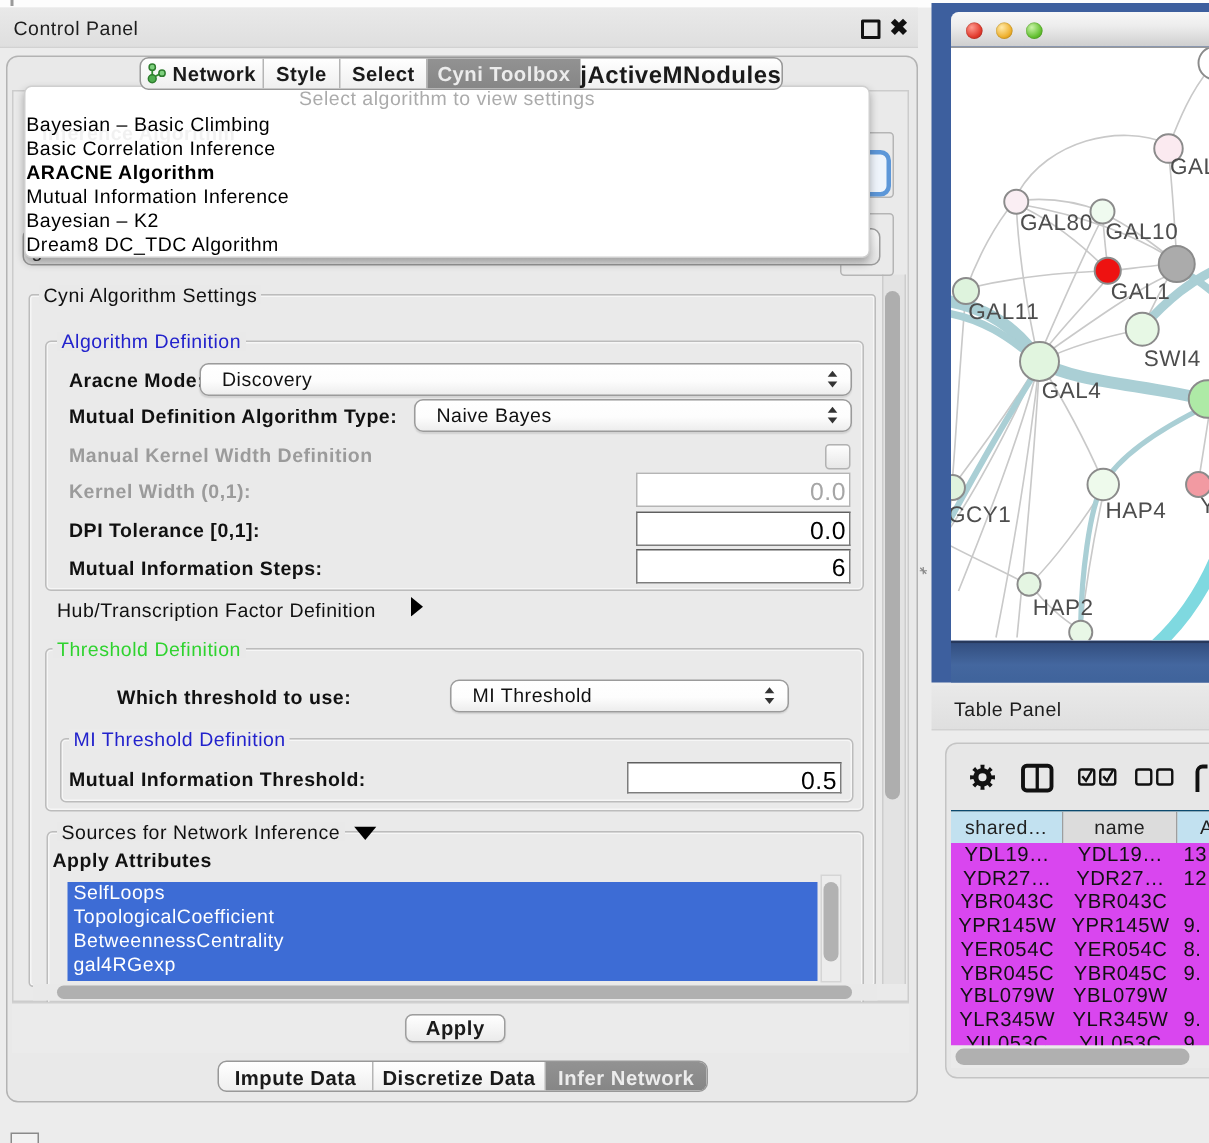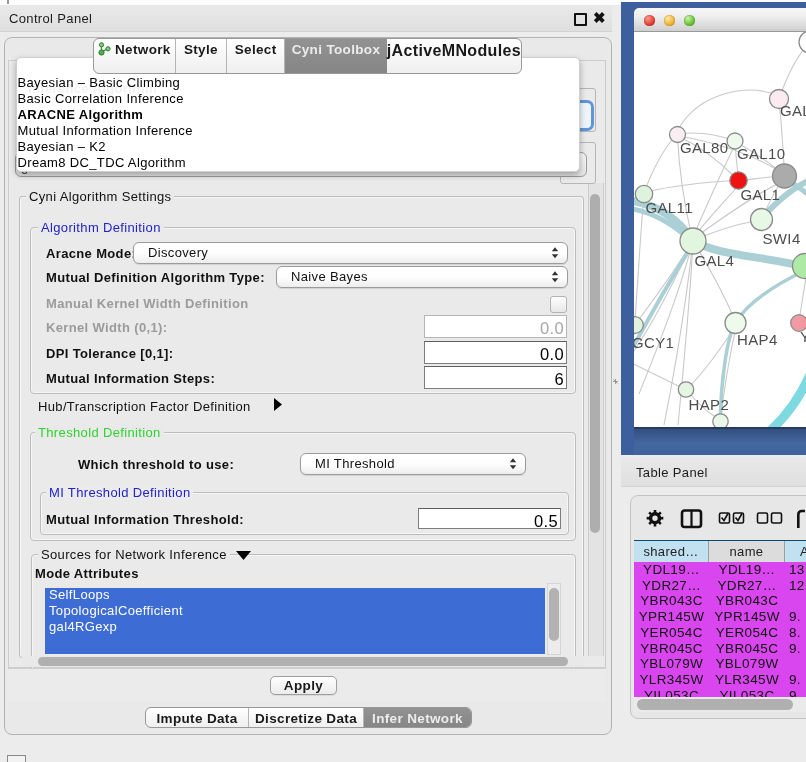--- a/index.html
+++ b/index.html
@@ -94,26 +94,27 @@
 <div class="gbox" style="left:40px;top:492px;width:527px;height:41px;"></div>
 <div class="grouptitle" style="left:46px;top:486px;color:#2222cc;background:#ebebeb;">MI Threshold Definition</div>
 <div class="lbl" style="left:46px;top:512px;">Mutual Information Threshold:</div>
 <div class="tinput" style="left:418px;top:508px;width:143px;height:21px;line-height:20px;">0.5</div>
 
 <div class="gbox" style="left:31px;top:554px;width:543px;height:114px;border-bottom-left-radius:0;border-bottom-right-radius:0;"></div>
 <div class="grouptitle" style="left:38px;top:548px;color:#111;">Sources for Network Inference</div>
 <svg class="abs" style="left:236px;top:551px;" width="15px" height="9px" viewBox="0 0 15 9">
     <path d="M0 0 L15 0 L7.5 9 Z" fill="#000"></path>
   </svg>
-<div class="lbl" style="left:35px;top:566px;">Mode Attributes</div>
+<div class="lbl" style="left:35px;top:566px;">Apply Attributes</div>
 
 <div class="abs" style="left:45px;top:587.5px;width:500px;height:66px;background:#3d6cd5;overflow:hidden;">
   <div style="font-size:13px;color:#fff;line-height:16.2px;padding-left:4px;margin-top:-1px;">
     <div>SelfLoops</div>
     <div>TopologicalCoefficient</div>
+    <div>BetweennessCentrality</div>
     <div>gal4RGexp</div>
   </div>
 </div>
 
 <div class="abs" style="left:547px;top:583px;width:14px;height:71.5px;background:#ececec;border:1px solid #d5d5d5;box-sizing:border-box;"></div>
 <div class="abs" style="left:549px;top:588px;width:10px;height:53px;background:#b2b2b2;border-radius:5px;"></div>
 
 <div class="abs" style="left:22px;top:656px;width:563px;height:11px;background:#e9e9e9;"></div>
 <div class="abs" style="left:38px;top:657px;width:530px;height:9px;background:#b0b0b0;border-radius:5px;"></div>
 
@@ -132,21 +133,21 @@
 <div class="abs" style="left:28px;top:81px;font-size:13px;font-weight:bold;color:rgba(120,120,120,0.10);">Inference Algorithm</div>
 <div class="abs" style="left:17.5px;top:74.5px;font-size:13px;color:#000;line-height:16px;white-space:nowrap;">
   <div>Bayesian – Basic Climbing</div>
   <div>Basic Correlation Inference</div>
   <div style="font-weight:bold;">ARACNE Algorithm</div>
   <div>Mutual Information Inference</div>
   <div>Bayesian – K2</div>
   <div>Dream8 DC_TDC Algorithm</div>
 </div>
 
-<div class="abs" style="left:93px;top:38px;width:429px;height:36px;border:1px solid #989898;border-radius:6px;background:linear-gradient(180deg,#ffffff,#efefef);box-sizing:border-box;overflow:hidden;display:flex;">
+<div class="abs" style="left:93px;top:38px;width:429px;height:22px;border:1px solid #989898;border-radius:6px;background:linear-gradient(180deg,#ffffff,#efefef);box-sizing:border-box;overflow:hidden;display:flex;">
   <div style="width:85px;border-right:1px solid #b5b5b5;position:relative;">
     <svg style="position:absolute;left:4px;top:3px;" width="13" height="14" viewBox="0 0 13 14">
       <line x1="3.5" y1="3.5" x2="3.5" y2="10" stroke="#2e8b2e" stroke-width="1.2"></line>
       <line x1="3.5" y1="10" x2="10" y2="6.5" stroke="#2e8b2e" stroke-width="1.2"></line>
       <circle cx="3.5" cy="2.8" r="2.1" fill="#7ed07e" stroke="#2e7d2e" stroke-width="1"></circle>
       <circle cx="3.5" cy="10.5" r="2.6" fill="#4fae4f" stroke="#2e7d2e" stroke-width="1"></circle>
       <circle cx="10" cy="6.8" r="2.1" fill="#7ed07e" stroke="#2e7d2e" stroke-width="1"></circle>
     </svg>
     <div style="position:absolute;left:21px;top:2.5px;font-size:13.5px;font-weight:bold;color:#1a1a1a;">Network</div>
   </div>

